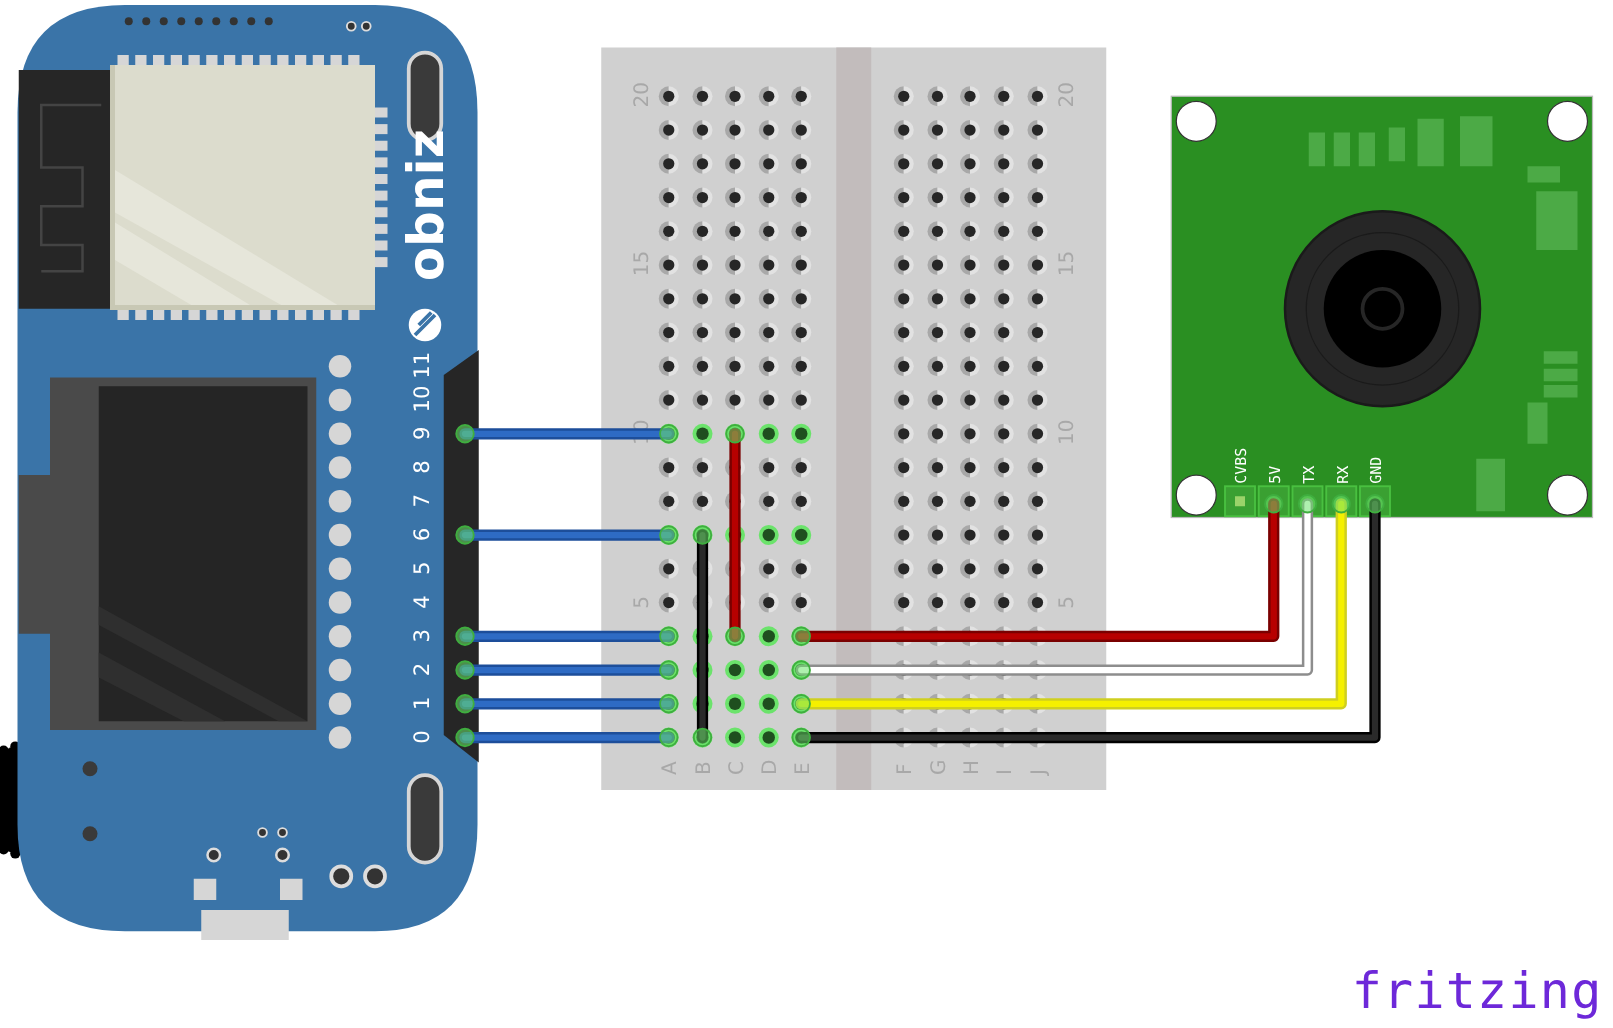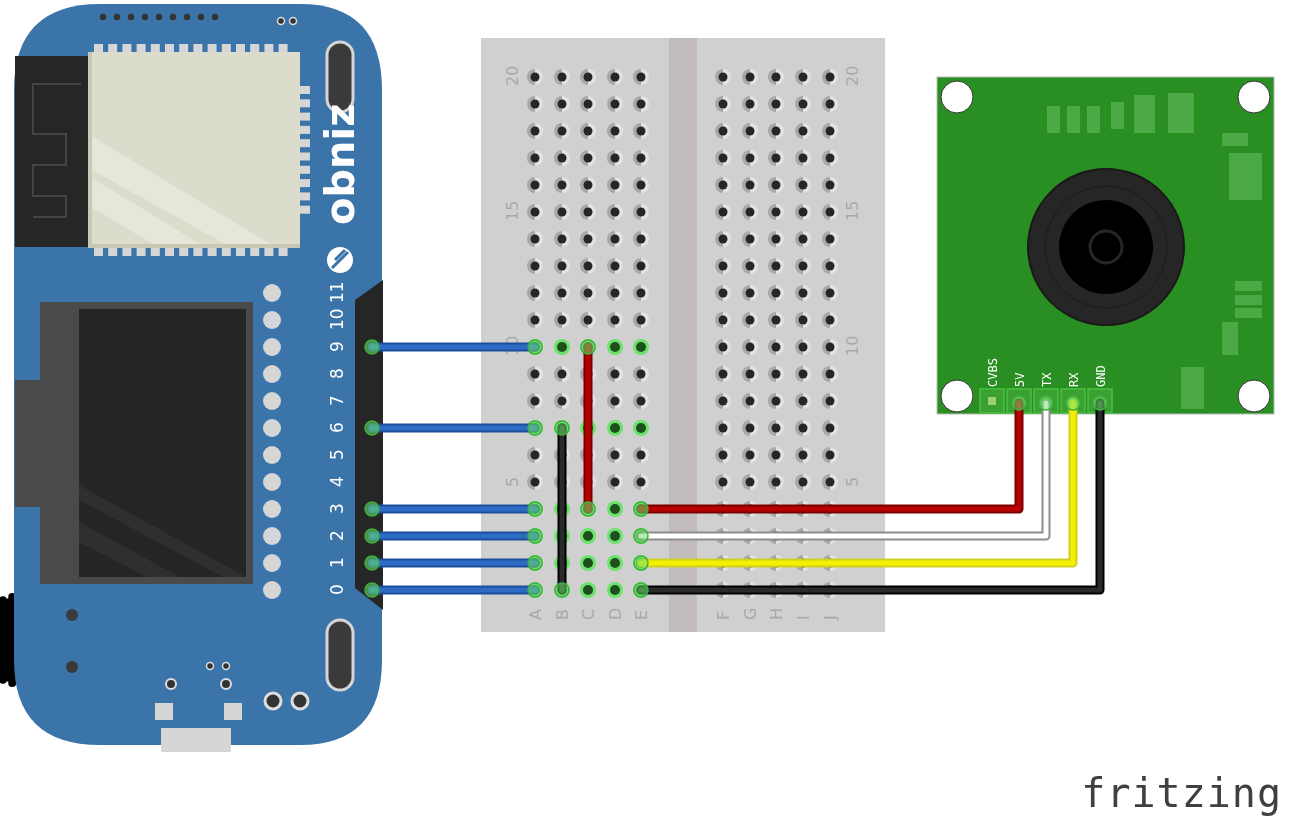--- a/index.html
+++ b/index.html
@@ -1,18 +1,18 @@
 <!DOCTYPE html>
 <html><head>
 <meta charset="utf-8">
 <style>
   html, body { margin:0; padding:0; background:#ffffff; }
   body { width:1290px; height:822px; position:relative; overflow:hidden; font-family:"DejaVu Sans", sans-serif; }
   #stage { position:absolute; left:0; top:0; width:1290px; height:822px; }
-  .fritz { position:absolute; right:8px; bottom:6px; font-family:"DejaVu Sans Mono", monospace; font-size:40px; color:#404040; letter-spacing:1px; }
+  .fritz { position:absolute; right:8px; bottom:6px; font-family:"DejaVu Sans Mono", monospace; font-size:40px; color:#6d28d9; letter-spacing:1px; }
 </style>
 </head>
 <body>
 
 <svg id="stage" width="1290" height="822" viewBox="0 0 1290 822" xmlns="http://www.w3.org/2000/svg">
 
   <g id="obniz">
 
     <g>
       <circle cx="22" cy="640" r="44" fill="#000"></circle>

